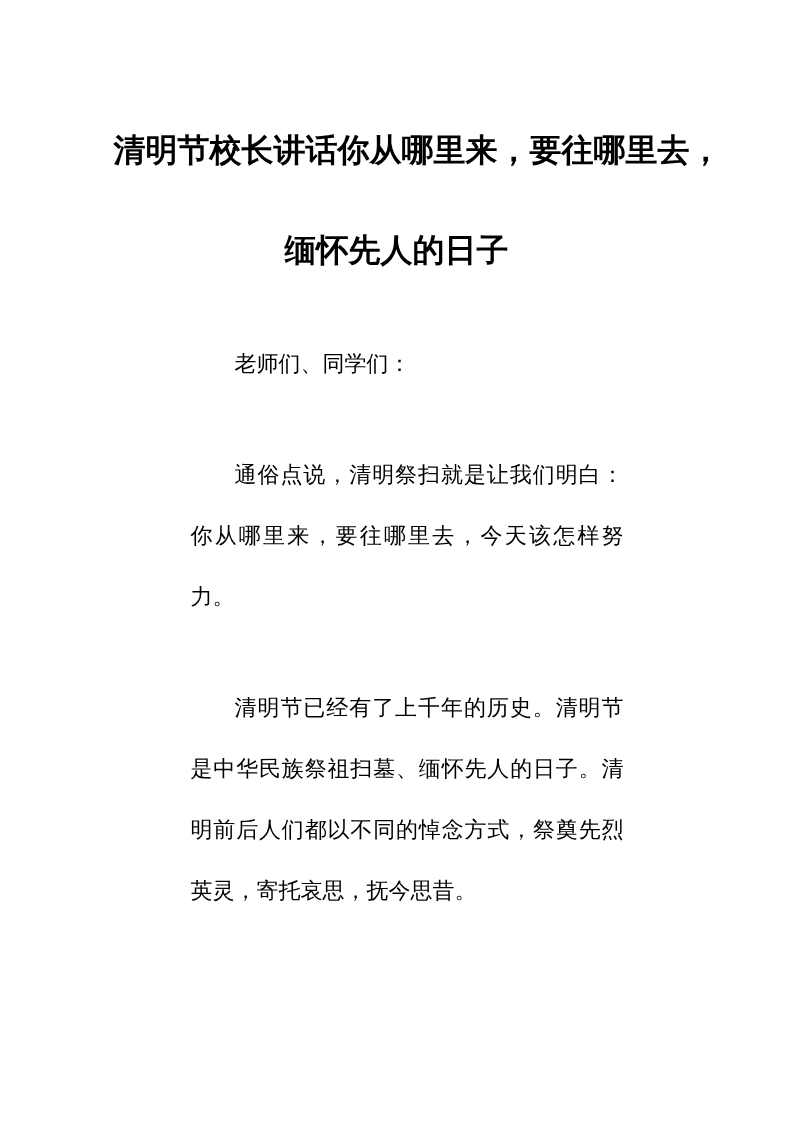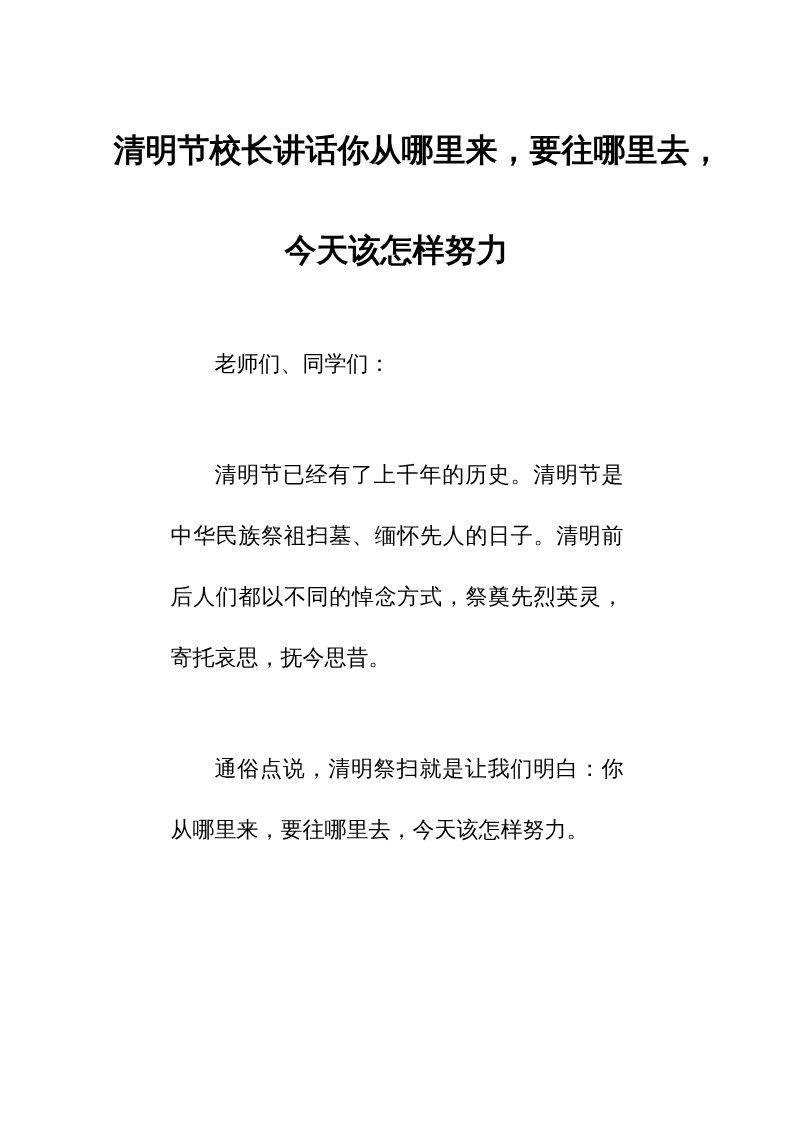--- a/index.html
+++ b/index.html
@@ -29,39 +29,40 @@
   .title-line {
     display: block;
     white-space: nowrap;
   }
   .doc-body {
     margin-top: 33px;
     padding: 0 112px 0 113px;
     font-size: 22px;
     line-height: 61px;
     text-align: justify;
+    margin-left: 20px;
   }
   .doc-body p {
     margin: 0;
     text-indent: 2em;
     word-break: break-all;
   }
   .doc-body p.gap-before {
     margin-top: 50px;
   }
 </style>
 </head>
 <body>
 
 <div class="page">
 
   <h1 class="doc-title">
     <span class="title-line">清明节校长讲话你从哪里来，要往哪里去，</span>
-    <span class="title-line">今天该怎样努力</span>
+    <span class="title-line">缅怀先人的日子</span>
   </h1>
 
   <div class="doc-body">
     <p>老师们、同学们：</p>
+    <p class="gap-before">通俗点说，清明祭扫就是让我们明白：你从哪里来，要往哪里去，今天该怎样努力。</p>
     <p class="gap-before">清明节已经有了上千年的历史。清明节是中华民族祭祖扫墓、缅怀先人的日子。清明前后人们都以不同的悼念方式，祭奠先烈英灵，寄托哀思，抚今思昔。</p>
-    <p class="gap-before">通俗点说，清明祭扫就是让我们明白：你从哪里来，要往哪里去，今天该怎样努力。</p>
   </div>
 
 </div>
 
 </body></html>

